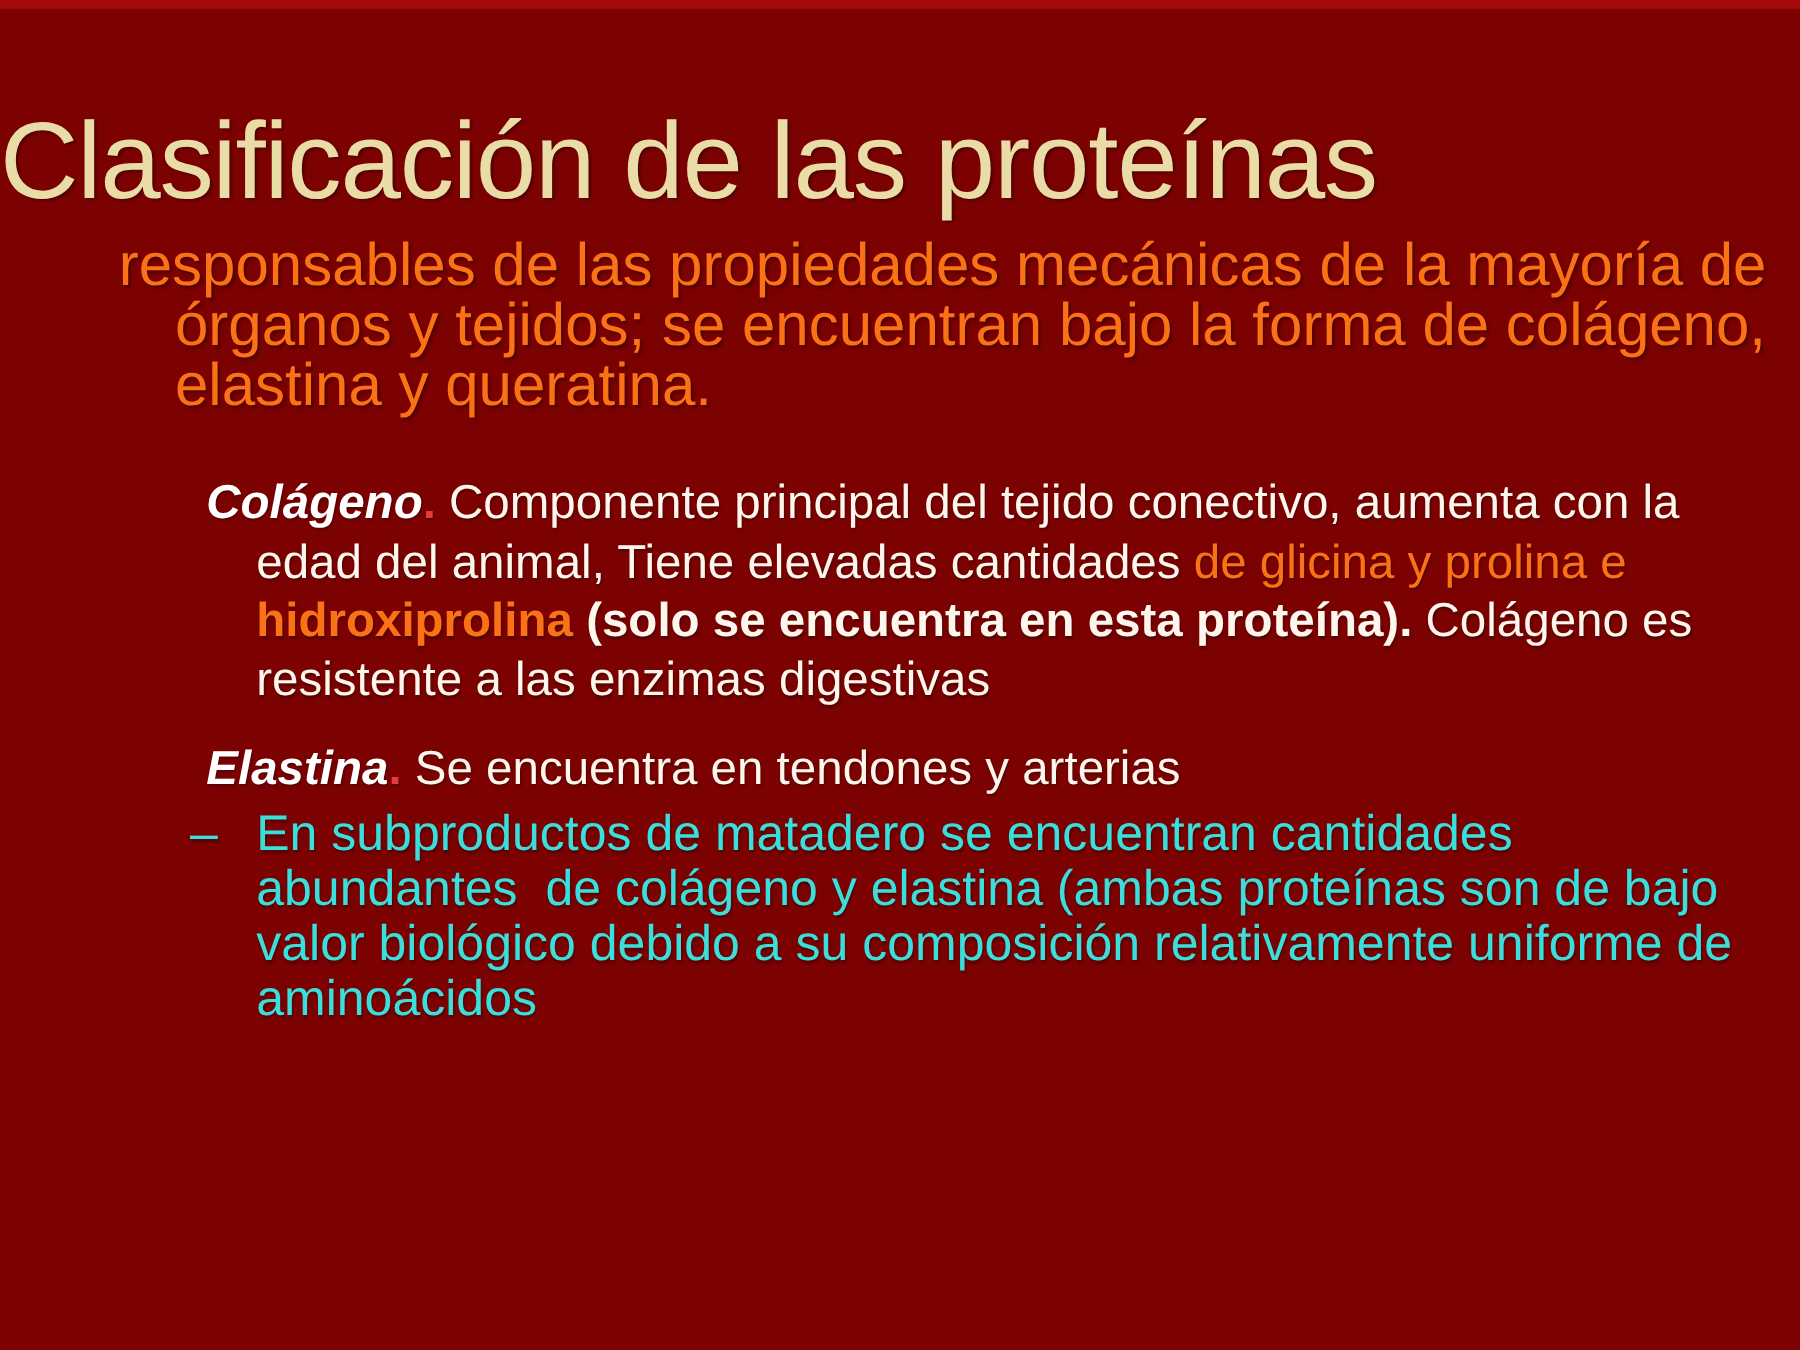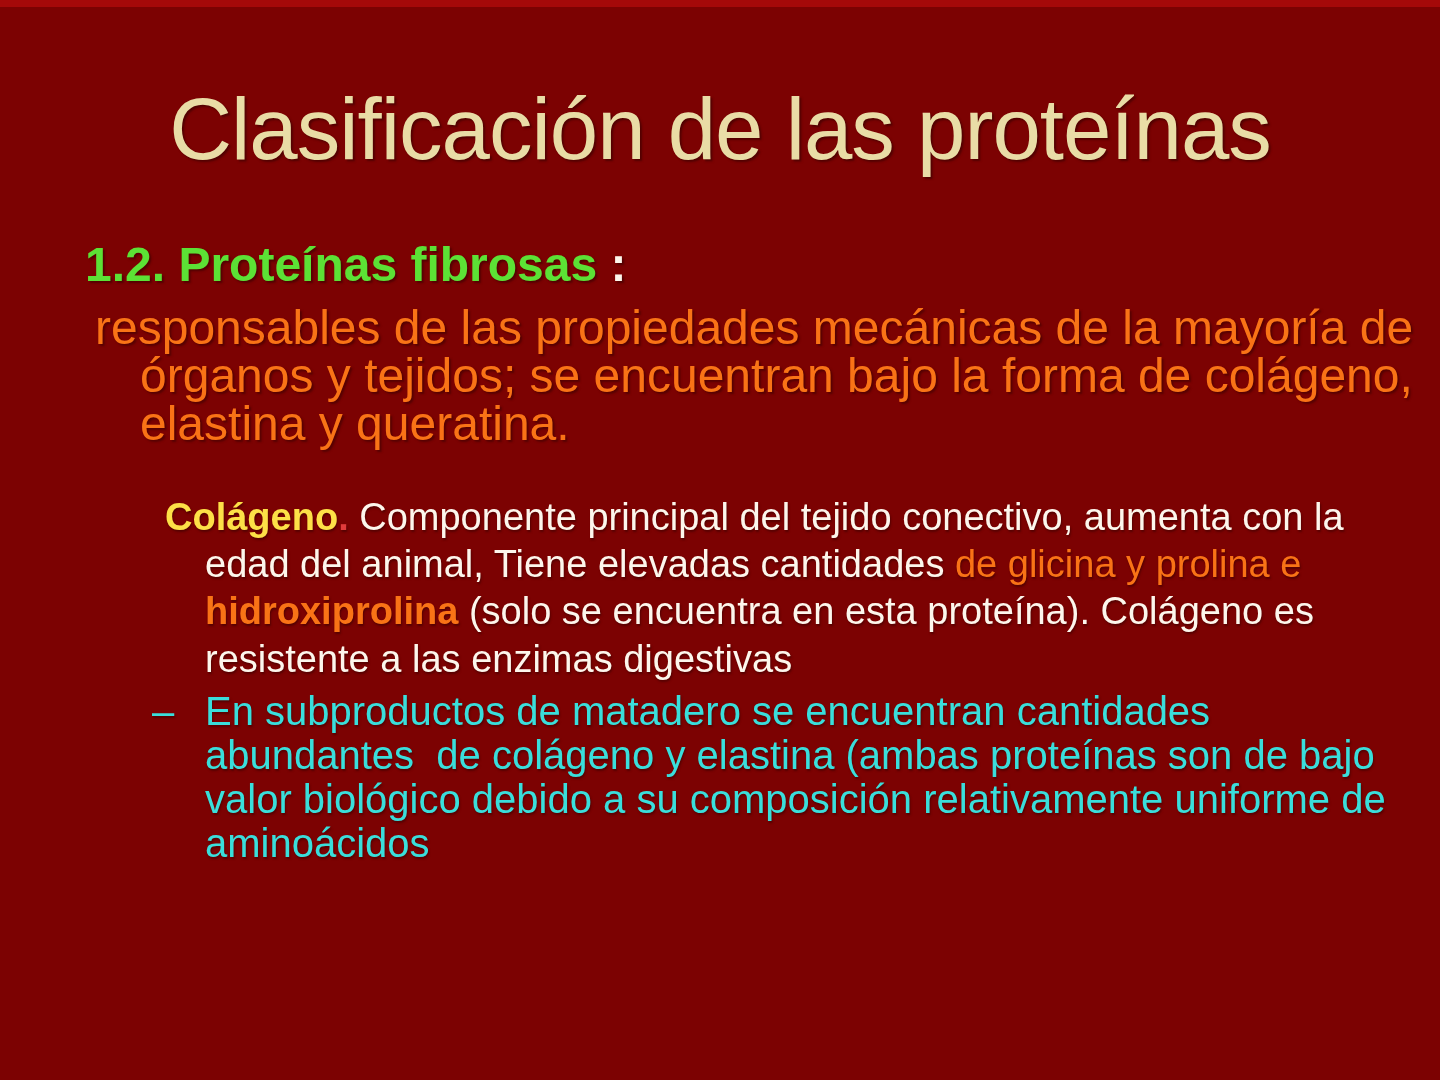--- a/index.html
+++ b/index.html
@@ -19,21 +19,21 @@
     position: absolute;
     top: 0; left: 0;
     width: 100%;
     height: 7px;
     background: #A50909;
   }
   .slide * { margin: 0; }
 
   .title {
     padding-top: 80px;
-    text-align: center;
+    text-align: left;
     font-size: 87px;
     font-weight: 400;
     line-height: 1.12;
     color: #E9DCA6;
     letter-spacing: -1px;
     text-shadow: 2px 2px 2px rgba(50,0,0,0.55);
   }
 
   .heading {
     margin-top: 62px;
@@ -67,25 +67,25 @@
     margin-top: 46px;
     margin-left: 205px;
     width: 1180px;
     text-indent: -40px;
   }
   .elastina {
     margin-top: 24px;
     margin-left: 165px;
     width: 1230px;
   }
-  .term { color: #fde047; font-weight: 700; }
+  .term { color: #ffffff; font-weight: 700; font-style: italic; }
   .period-red { color: #E23B3B; font-weight: 700; }
   .yellow { color: #f97316; }
   .yellow.bold { font-weight: 700; margin-top: 44px; }
-  .bold { font-weight: 400; }
+  .bold { font-weight: 700; }
 
   .cyan-item {
     position: relative;
     margin-top: 6px;
     margin-left: 205px;
     width: 1190px;
     font-size: 40px;
     line-height: 1.1;
     color: #3ADEDB;
     text-shadow: 1px 2px 2px rgba(50,0,0,0.5);
@@ -98,21 +98,21 @@
   .cyan-item .cyan-text { white-space: pre-wrap; margin-top: 20px; }
 </style>
 </head>
 <body>
 
 <div class="slide">
   <div class="topbar"></div>
 
   <h1 class="title">Clasificación de las proteínas</h1>
 
-  <p class="heading"><span class="green">1.2. Proteínas fibrosas</span><span class="white"> :</span></p>
 
   <p class="intro">responsables de las propiedades mecánicas de la mayoría de órganos y tejidos; se encuentran bajo la forma de colágeno, elastina y queratina.</p>
 
   <p class="sub colageno"><span class="term">Colágeno</span><span class="period-red">.</span><span> Componente principal del tejido conectivo, aumenta con la edad del animal, Tiene elevadas cantidades </span><span class="yellow">de glicina y prolina e </span><span class="yellow bold">hidroxiprolina </span><span class="bold">(solo se encuentra en esta proteína).</span><span> Colágeno es resistente a las enzimas digestivas</span></p>
 
+  <p class="sub elastina"><span class="term">Elastina</span><span class="period-red">.</span><span> Se encuentra en tendones y arterias</span></p>
 
   <p class="cyan-item"><span class="dash">–</span><span class="cyan-text">En subproductos de matadero se encuentran cantidades abundantes  de colágeno y elastina (ambas proteínas son de bajo valor biológico debido a su composición relativamente uniforme de aminoácidos</span></p>
 </div>
 
 </body></html>

